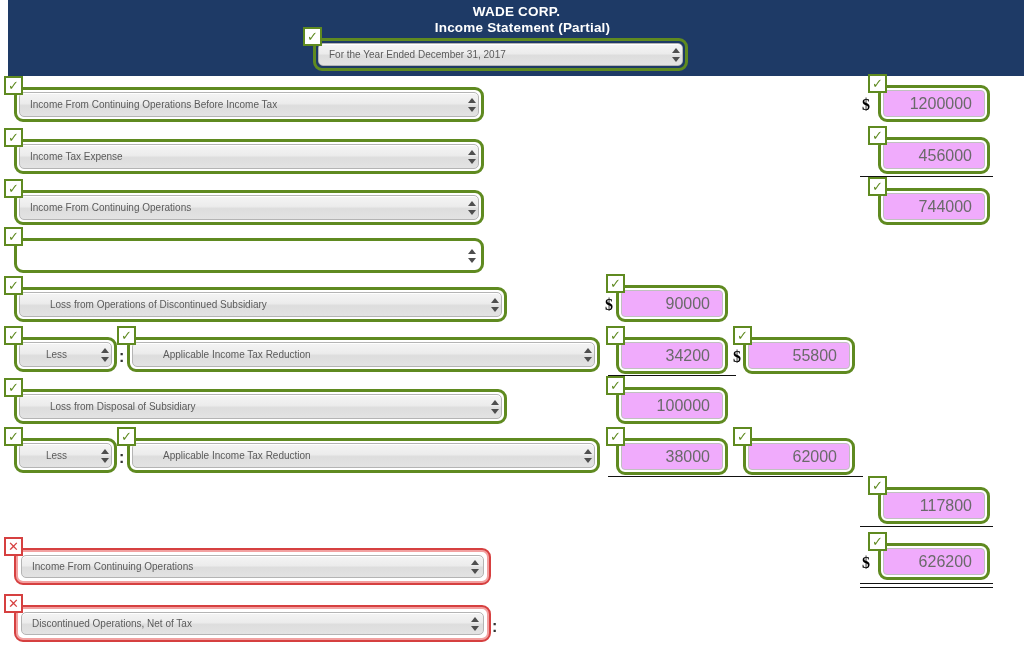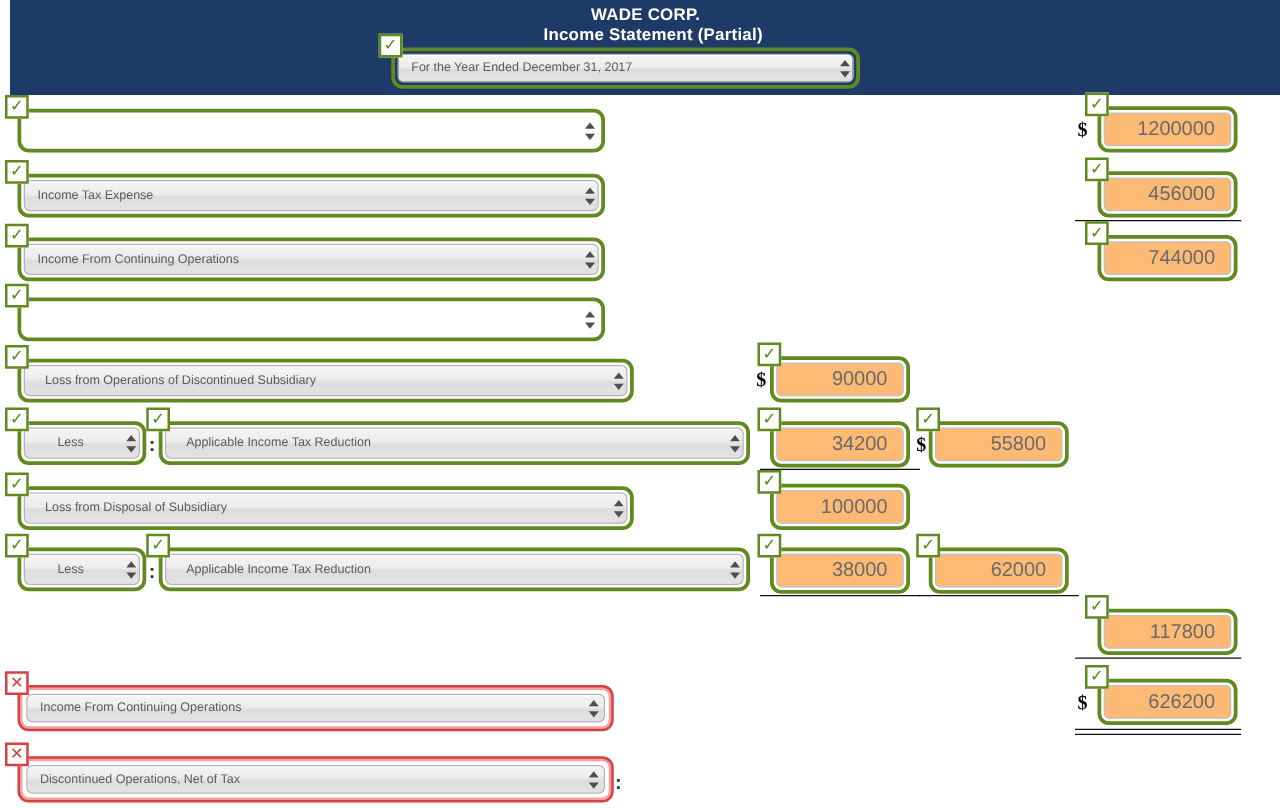--- a/index.html
+++ b/index.html
@@ -66,35 +66,35 @@
     border:1px solid #b4b4b4;
     border-radius:5px;
     box-sizing:border-box;
     color:#5b5b5b;
     font-size:10px;
     display:flex;align-items:center;
     padding:0 24px 0 10px;
     box-shadow:inset 0 1px 0 #ffffff;
     white-space:nowrap;overflow:hidden;
   }
-  .sel.indent{padding-left:16px;}
+  .sel.indent{padding-left:30px;}
   .sel.center{justify-content:center;padding-left:6px;}
   .arrow{
     position:absolute;right:8px;top:50%;transform:translateY(-50%);
     width:9px;height:14px;
     display:flex;flex-direction:column;justify-content:space-between;align-items:center;
   }
   .arrow i{display:block;width:0;height:0;border-left:4.5px solid transparent;border-right:4.5px solid transparent;}
   .arrow i.up{border-bottom:5px solid #4e4e4e;}
   .arrow i.dn{border-top:5px solid #4e4e4e;}
 
   
   .amt{
     position:absolute;left:5px;top:5px;right:5px;bottom:5px;
-    background:#fdba74;
+    background:#f0abfc;
     border:1px solid #c0c0c0;
     border-radius:4px;
     box-sizing:border-box;
     color:#6a6a6a;font-size:16px;
     display:flex;align-items:center;justify-content:flex-end;
     padding-right:12px;
     padding-left:10px;
   }
 
   .dollar{
@@ -124,20 +124,21 @@
     <div class="sel">For the Year Ended December 31, 2017</div>
     <div class="arrow">
         <i class="up"></i>
         <i class="dn"></i>
       </div>
   </div>
 
   <div class="fw" style="left:14px;top:87px;width:470px;height:35px;">
     <div class="ring"></div>
     <div class="badge">✓</div>
+    <div class="sel">Income From Continuing Operations Before Income Tax</div>
     <div class="arrow">
         <i class="up"></i>
         <i class="dn"></i>
       </div>
   </div>
   <div class="dollar" style="left:862px;top:96px;">$</div>
   <div class="fw" style="left:878px;top:85px;width:112px;height:37px;">
     <div class="ring"></div>
     <div class="badge">✓</div>
     <div class="amt">1200000</div>

